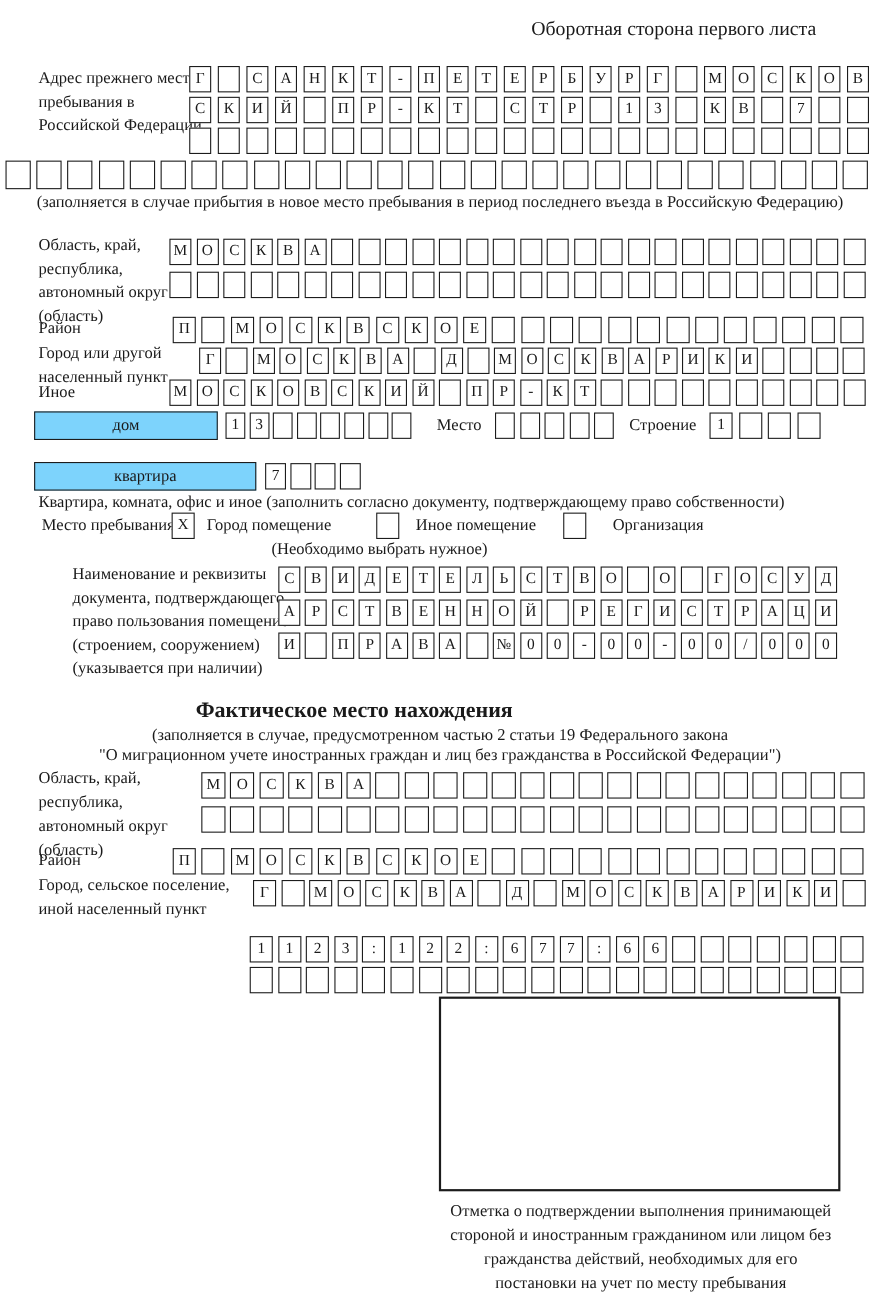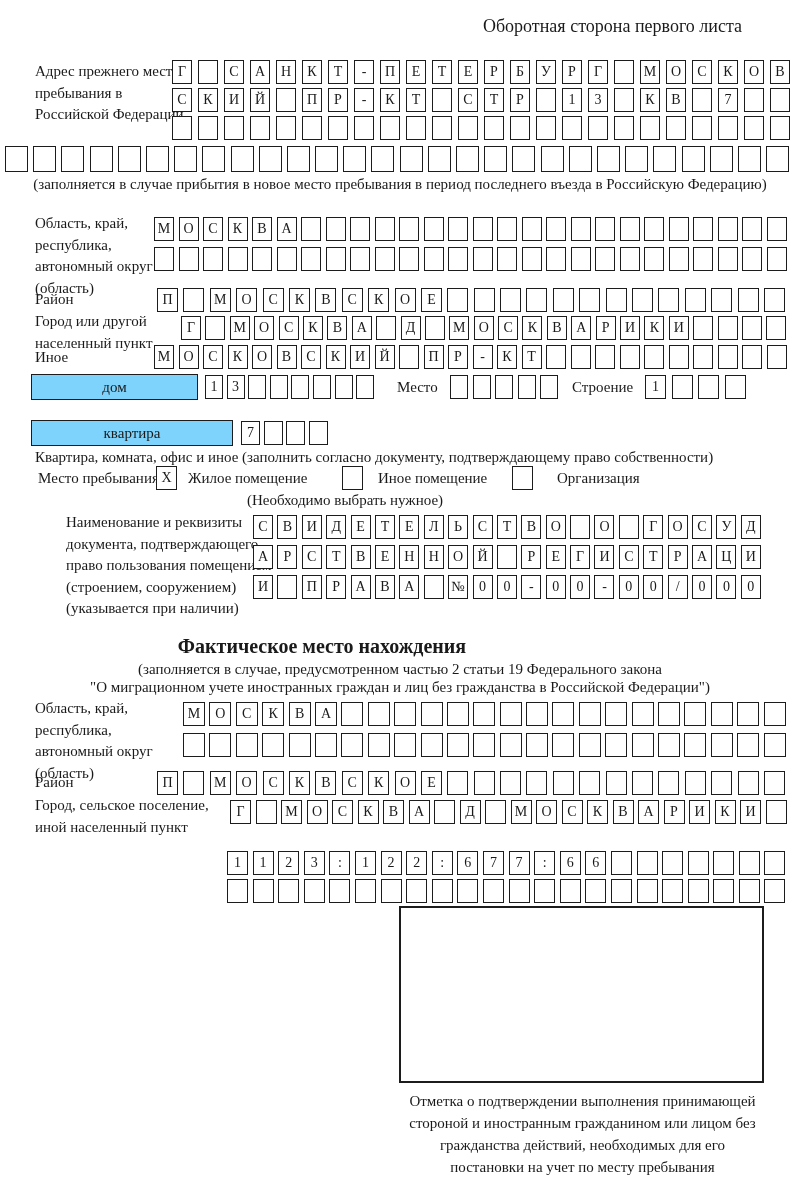--- a/index.html
+++ b/index.html
@@ -314,21 +314,21 @@
   <div class="grid" style="left:241px;top:421px;--cw:19px;--g:3.5px;">
       <span class="cell">7</span>
       <span class="cell"></span>
       <span class="cell"></span>
       <span class="cell"></span>
     </div>
   <div class="cap" style="left:35px;top:447px;">Квартира, комната, офис и иное (заполнить согласно документу, подтверждающему право собственности)</div>
 
   <div class="lbl" style="left:38px;top:468px;">Место пребывания:</div>
   <div class="cbox" style="left:156px;top:466px;">X</div>
-  <div class="lbl" style="left:188px;top:468px;">Жилое помещение</div>
+  <div class="lbl" style="left:188px;top:468px;">Город помещение</div>
   <div class="cbox" style="left:342px;top:466px;"></div>
   <div class="lbl" style="left:378px;top:468px;">Иное помещение</div>
   <div class="cbox" style="left:512px;top:466px;"></div>
   <div class="lbl" style="left:557px;top:468px;">Организация</div>
   <div class="cap ctr" style="left:180px;top:490px;width:330px;">(Необходимо выбрать нужное)</div>
 
   <div class="lbl" style="left:35px;top:512px;width:225px;margin-left:31px;">Наименование и реквизиты документа, подтверждающего право пользования помещением (строением, сооружением) (указывается при наличии)</div>
   <div class="grid" style="left:253px;top:515px;--cw:20px;--g:4.4px;">
       <span class="cell">С</span>
       <span class="cell">В</span>

